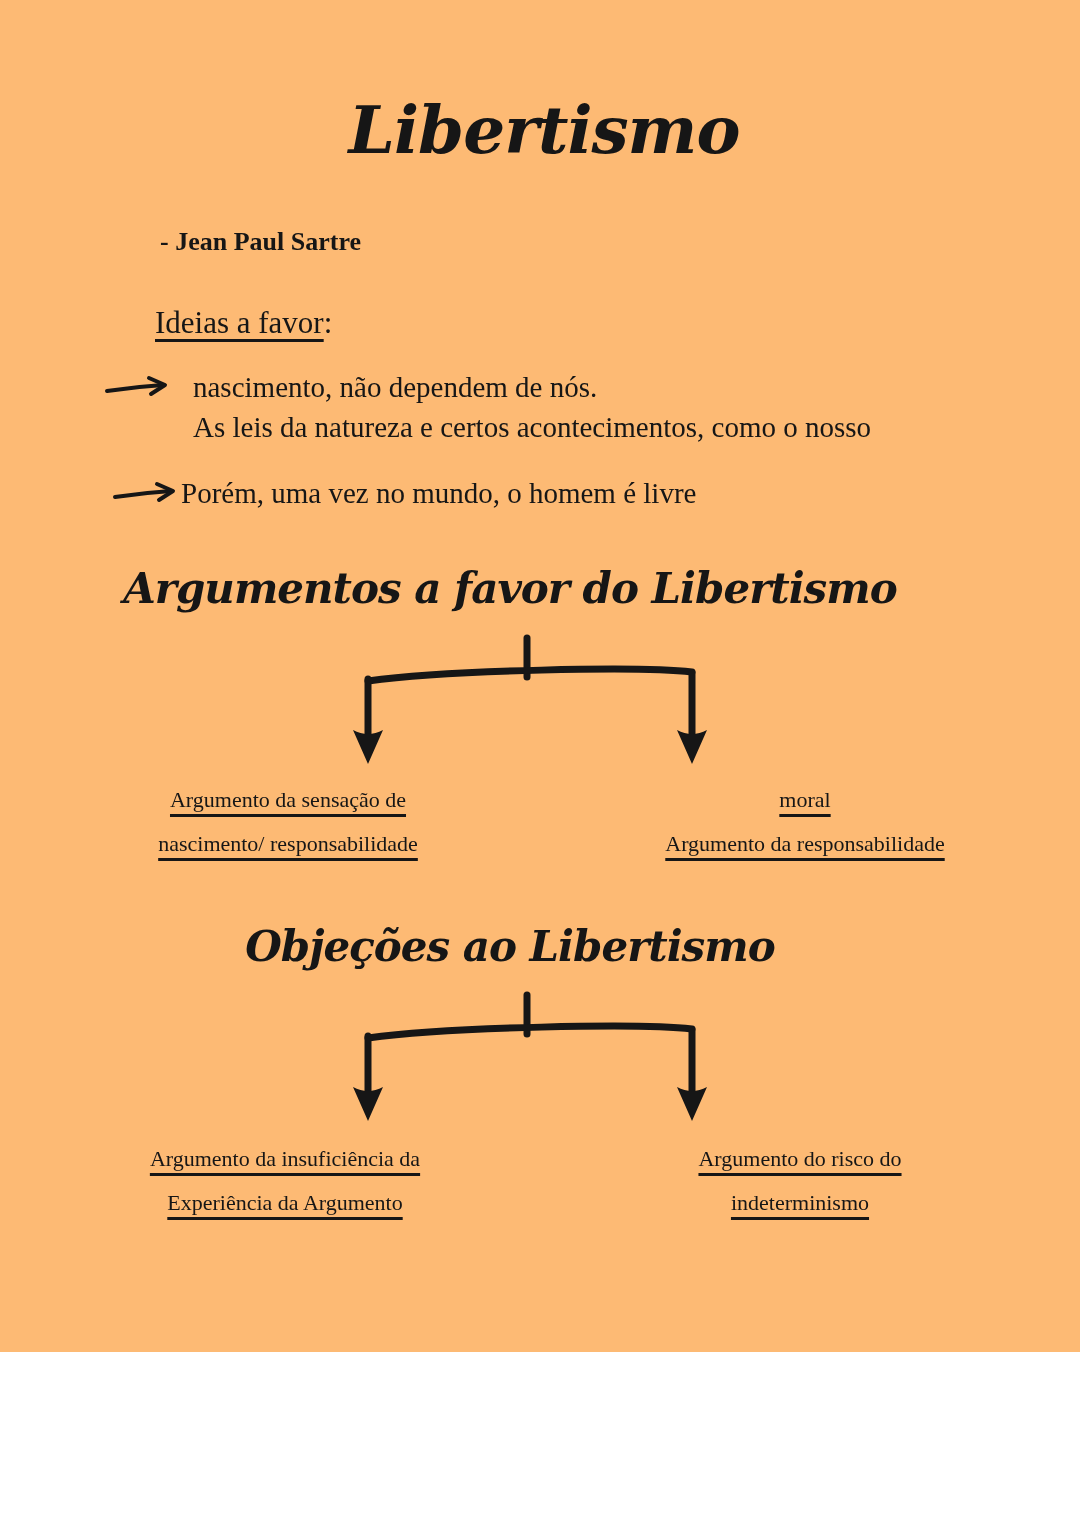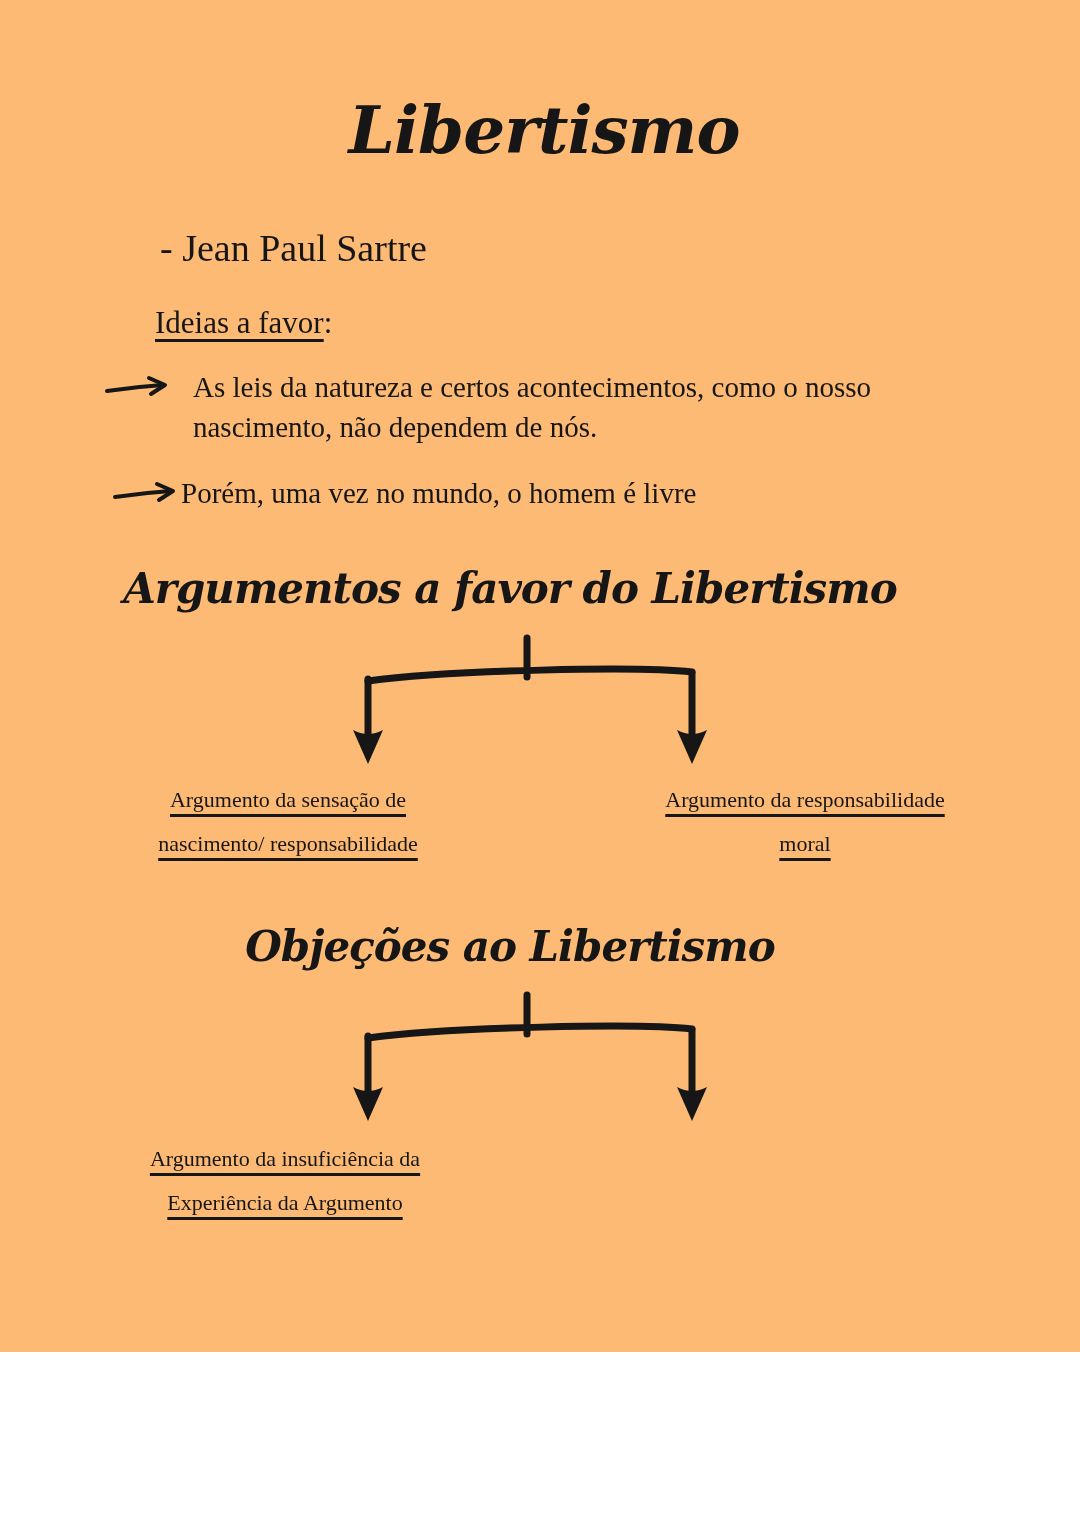--- a/index.html
+++ b/index.html
@@ -19,22 +19,22 @@
     font-family: "DejaVu Serif", serif;
     font-style: italic;
     font-weight: bold;
     font-size: 66px;
     letter-spacing: -1px;
     line-height: 1.1;
   }
   .author {
     position: absolute;
     top: 228px; left: 160px;
-    font-size: 38px;
-    font-weight: normal;
+    font-size: 26px;
+    font-weight: bold;
     line-height: 1.1;
   }
   .ideas {
     position: absolute;
     top: 304px; left: 155px;
     font-size: 31px;
     line-height: 1.2;
   }
   .ideas .u {
     text-decoration: underline;
@@ -94,22 +94,22 @@
 
   <div class="ideas">
     <span class="u">Ideias a favor</span><span>:</span>
   </div>
 
   <svg id="arrow1" class="arrow-icon" width="72" height="28" viewBox="0 0 72 28">
     <path d="M4,17 C24,14 44,12 60,11" stroke="#161616" stroke-width="4" fill="none" stroke-linecap="round"></path>
     <path d="M46,4 L62,11 L48,20" stroke="#161616" stroke-width="4" fill="none" stroke-linecap="round" stroke-linejoin="round"></path>
   </svg>
   <div id="bullet1" class="bullet-text">
+    <div class="line">nascimento, não dependem de nós.</div>
     <div class="line">As leis da natureza e certos acontecimentos, como o nosso</div>
-    <div class="line">nascimento, não dependem de nós.</div>
   </div>
 
   <svg id="arrow2" class="arrow-icon" width="72" height="28" viewBox="0 0 72 28">
     <path d="M4,17 C24,14 44,12 60,11" stroke="#161616" stroke-width="4" fill="none" stroke-linecap="round"></path>
     <path d="M46,4 L62,11 L48,20" stroke="#161616" stroke-width="4" fill="none" stroke-linecap="round" stroke-linejoin="round"></path>
   </svg>
   <div id="bullet2" class="bullet-text">
     <div class="line">Porém, uma vez no mundo, o homem é livre</div>
   </div>
 
@@ -122,35 +122,37 @@
     <path d="M352,40 L352,102" stroke="#161616" stroke-width="7" fill="none" stroke-linecap="round"></path>
     <path d="M28,131 L13,97 Q28,105 43,97 Z" fill="#161616"></path>
     <path d="M352,131 L337,97 Q352,105 367,97 Z" fill="#161616"></path>
   </svg>
 
   <div id="label-1-0" class="branch-label">
     <div class="line">Argumento da sensação de</div>
     <div class="line">nascimento/ responsabilidade</div>
   </div>
   <div id="label-1-1" class="branch-label">
+    <div class="line">moral</div>
     <div class="line">Argumento da responsabilidade</div>
-    <div class="line">moral</div>
   </div>
 
   <div id="heading2" class="section-heading">Objeções ao Libertismo</div>
 
   <svg id="tree2" class="tree" width="400" height="140" viewBox="0 0 400 140">
     <path d="M187,5 L187,44" stroke="#161616" stroke-width="7" fill="none" stroke-linecap="round"></path>
     <path d="M28,48 C110,37 300,33 352,39" stroke="#161616" stroke-width="7" fill="none" stroke-linecap="round"></path>
     <path d="M28,46 L28,102" stroke="#161616" stroke-width="7" fill="none" stroke-linecap="round"></path>
     <path d="M352,40 L352,102" stroke="#161616" stroke-width="7" fill="none" stroke-linecap="round"></path>
     <path d="M28,131 L13,97 Q28,105 43,97 Z" fill="#161616"></path>
     <path d="M352,131 L337,97 Q352,105 367,97 Z" fill="#161616"></path>
   </svg>
 
   <div id="label-2-0" class="branch-label">
     <div class="line">Argumento da insuficiência da</div>
     <div class="line">Experiência da Argumento</div>
   </div>
   <div id="label-2-1" class="branch-label">
+    <div class="line">Argumento do risco do</div>
+    <div class="line">indeterminismo</div>
   </div>
 
 </div>
 
 </body></html>

